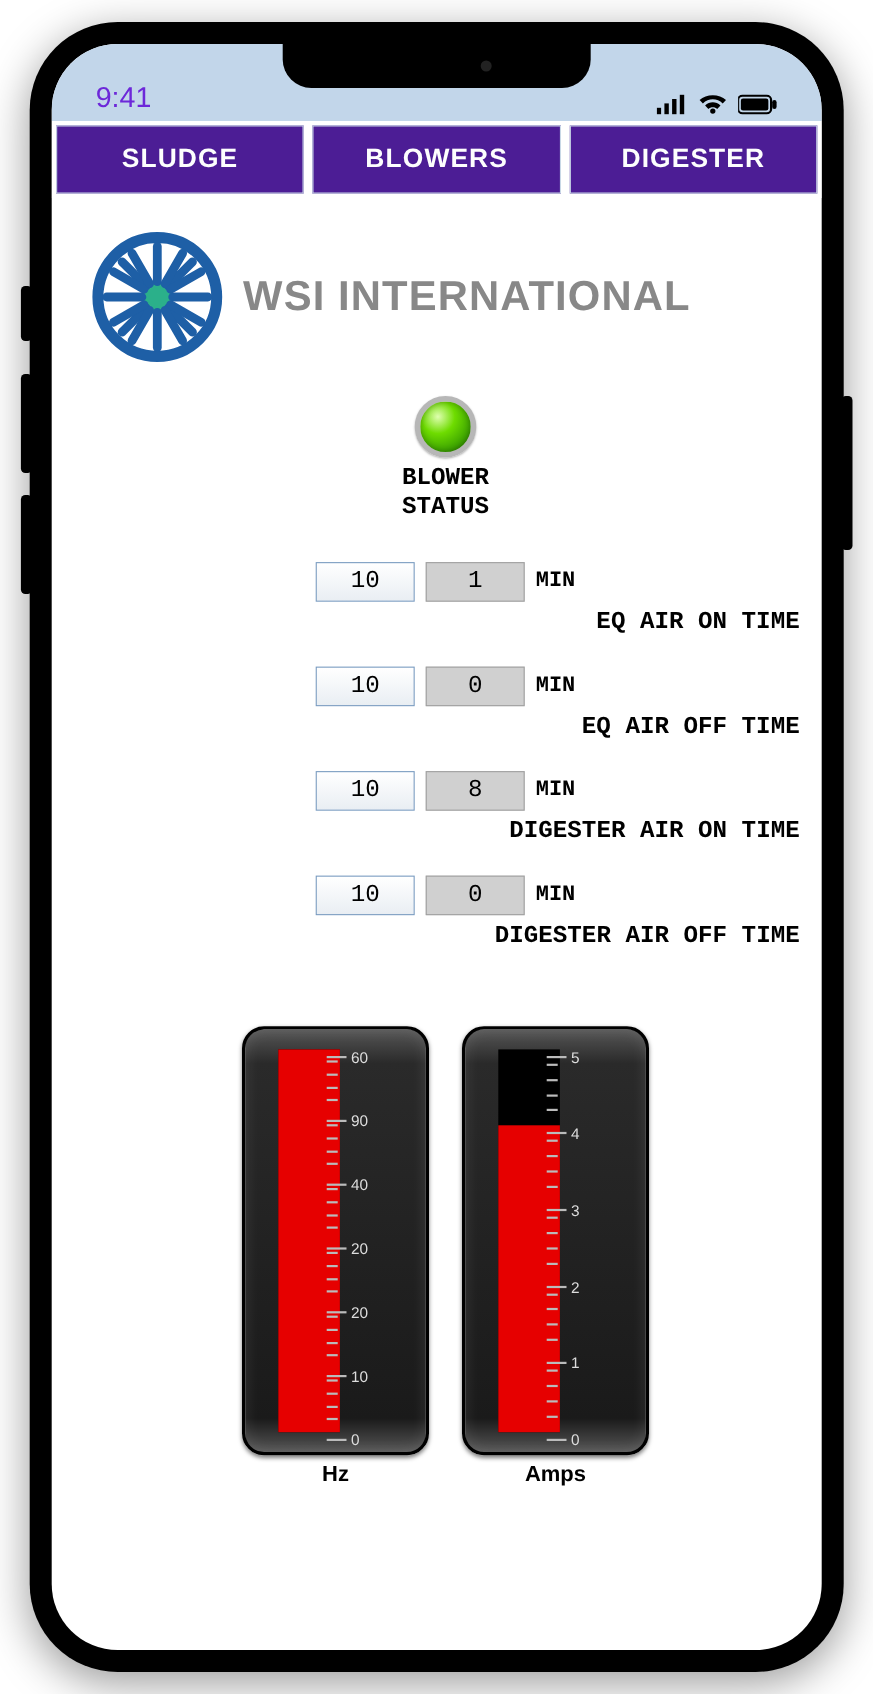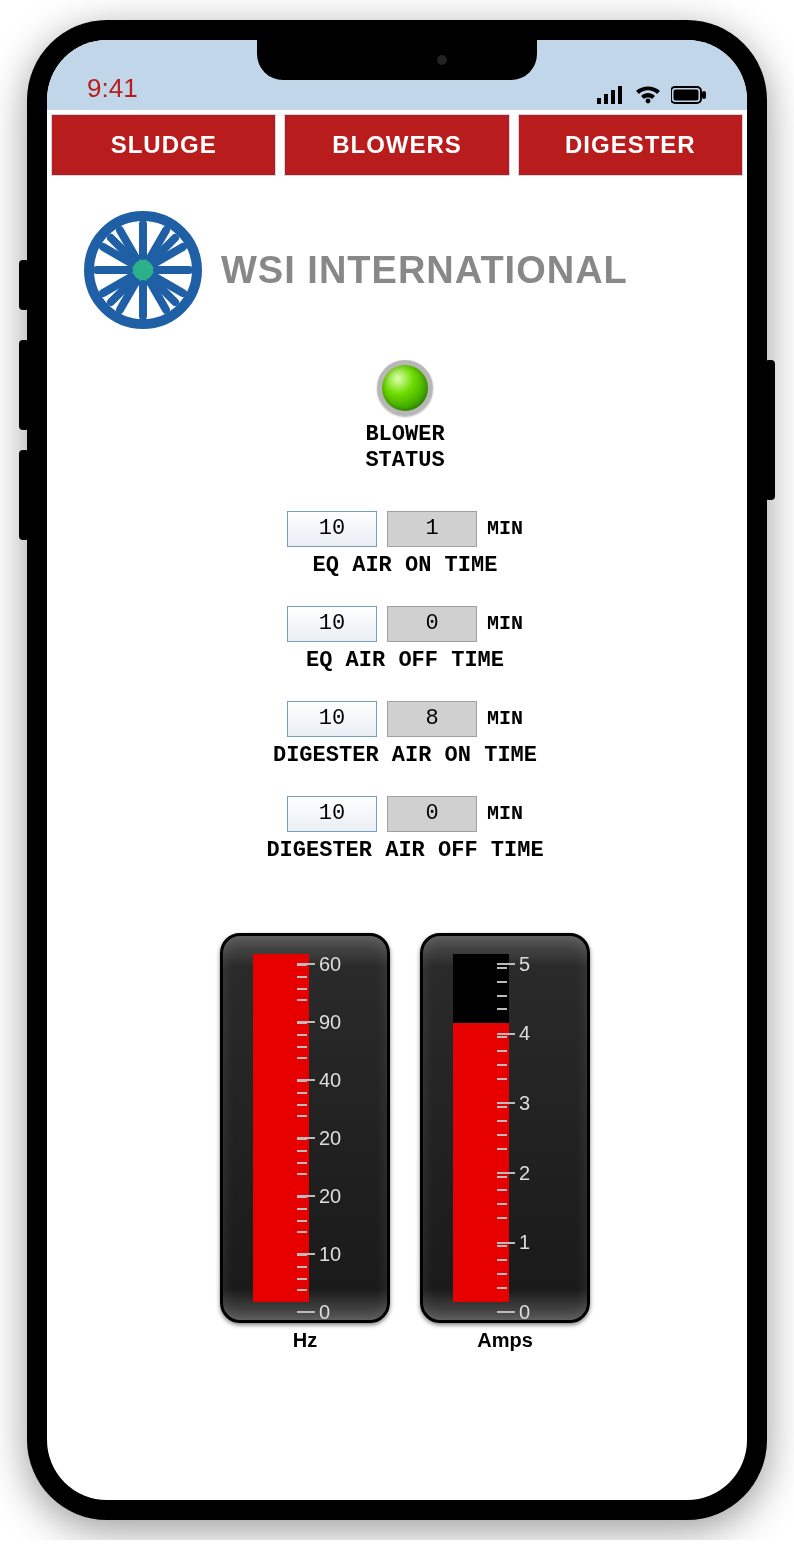--- a/index.html
+++ b/index.html
@@ -61,35 +61,35 @@
 
   .status-bar {
     height: 70px;
     background: #c2d6ea;
     display: flex;
     align-items: flex-end;
     justify-content: space-between;
     padding: 0 40px 6px 40px;
     font-size: 26px;
     font-weight: 500;
-    color: #b91c1c;
+    color: #6d28d9;
   }
   .status-right { display: flex; align-items: center; gap: 10px; }
   .signal, .wifi, .battery { display: inline-block; }
   .signal svg, .wifi svg, .battery svg { display: block; }
 
   .tabs {
     display: flex;
     gap: 8px;
     padding: 4px 4px;
     background: #fff;
   }
   .tab {
     flex: 1;
-    background: #b91c1c;
+    background: #4c1d95;
     color: #fdfefe;
     text-align: center;
     padding: 16px 4px;
     font-size: 24px;
     font-weight: bold;
     letter-spacing: 1px;
     border: 1px solid #c8d8e6;
     cursor: pointer;
   }
 
@@ -161,20 +161,21 @@
     background: #d0d0d0;
     border: 1px solid #a0a0a0;
   }
   .unit {
     font-size: 20px;
     font-weight: bold;
   }
   .param-label {
     font-size: 22px;
     font-weight: bold;
+    text-align: right;
   }
 
   .gauges {
     display: flex;
     justify-content: center;
     gap: 30px;
     margin-top: 70px;
   }
   .gauge-wrap { text-align: center; }
   .gauge {
@@ -222,21 +223,21 @@
     align-items: center;
   }
   .tick-line {
     height: 2px;
     background: #bbb;
   }
   .tick-major .tick-line { width: 18px; }
   .tick-minor .tick-line { width: 10px; }
   .tick-label {
     color: #ddd;
-    font-size: 20px;
+    font-size: 14px;
     margin-left: 4px;
     font-family: Arial, sans-serif;
   }
   .gauge-caption {
     font-weight: bold;
     font-size: 20px;
     margin-top: 6px;
     font-family: Arial, sans-serif;
   }
 </style>

